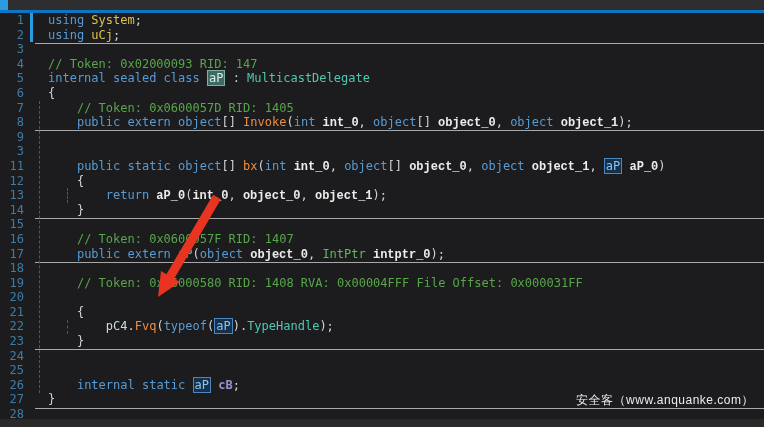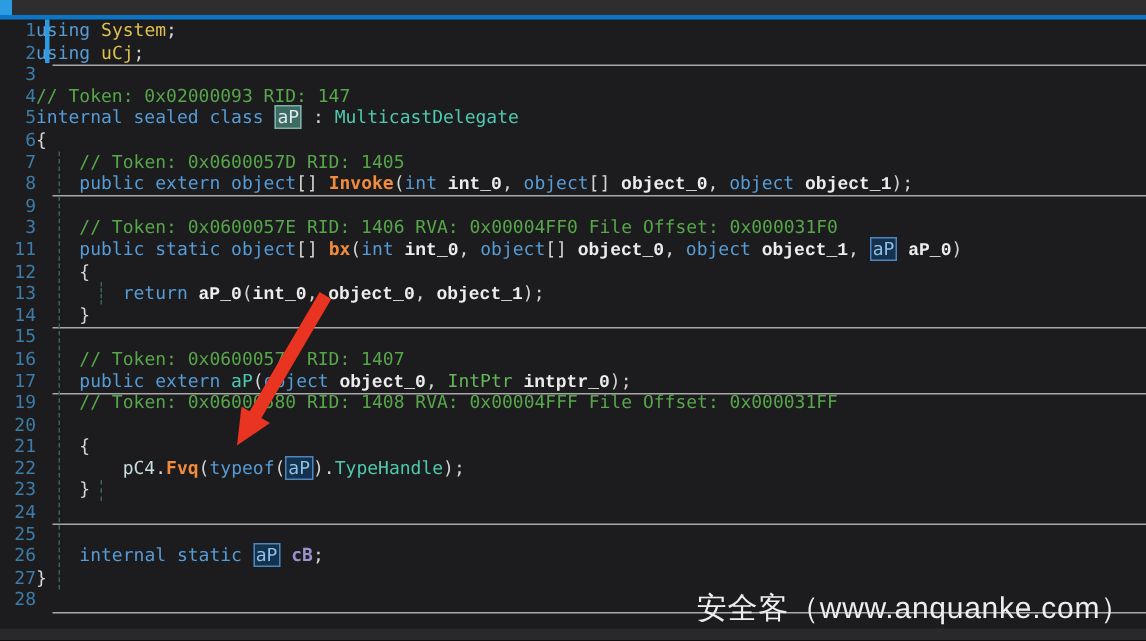--- a/index.html
+++ b/index.html
@@ -10,43 +10,43 @@
   }
   .topbar { position:absolute; left:0; top:0; width:764px; height:10px; background:var(--topbar); }
   .tabstub { position:absolute; left:0; top:0; width:8px; height:10px; background:var(--tabstub); }
   .accent { position:absolute; left:0; top:10px; width:764px; height:3px; background:var(--accent); }
   .bottombar { position:absolute; left:0; bottom:0; width:764px; height:8px; background:var(--bottombar); z-index:6; }
 
   .editor { position:absolute; left:0; top:13px; width:764px; height:406px; z-index:2; }
   .lines { position:absolute; left:0; top:0; right:0; }
   .line { display:flex; height:14.6px; line-height:14.6px; font-size:12px; white-space:pre; position:relative; z-index:2; }
   .num { flex:none; width:24px; text-align:right; color:var(--lineno); user-select:none; }
-  .code { margin-left:0; }
+  .code { margin-left:24px; }
 
   .s-kw { color:var(--kw); }
   .s-ns { color:var(--ns); }
   .s-ty { color:var(--ty); }
   .s-cm { color:var(--cm); }
-  .s-mt { color:var(--mt); font-weight:bold; }
+  .s-mt { color:var(--mt); font-weight:normal; }
   .s-pr { color:var(--pr); font-weight:bold;font-family:Liberation Mono, monospace; }
   .s-pn { color:var(--pn); }
   .s-vt { color:var(--vt); }
   .s-fl { color:var(--fl); font-weight:bold; }
   .s-cl { color:var(--cl);text-align:right; }
   .s-boxT { color:#DCEAE8; background:var(--boxt_bg); border:1px solid var(--boxt_border); padding:0 1px; }
   .s-boxB { color:#8FC2E8; background:var(--boxb_bg); border:1px solid var(--boxb_border); padding:0 1px; }
 
   .guide { position:absolute; width:0; border-left:1px dashed var(--guide); z-index:1; }
   .separator { position:absolute; left:35px; right:0; height:1px; background:var(--separator); z-index:1; }
   .track { position:absolute; background:var(--track); z-index:1; }
 
   .arrow-svg { position:absolute; left:0; top:0; z-index:4; pointer-events:none; }
   .watermark {
     position:absolute; right:10px; top:392px; z-index:3;
-    font-family:"Liberation Sans", sans-serif; font-size:20px; color:var(--watermark);
+    font-family:"Liberation Sans", sans-serif; font-size:12px; color:var(--watermark);
     letter-spacing:0.5px; white-space:nowrap;
   }
 </style>
 </head>
 <body>
 
 <div class="screen">
 
   <div class="topbar">
     <div class="tabstub"></div>
@@ -57,28 +57,29 @@
     <div class="lines">
         <div class="line"><span class="num">1</span><span class="code"><span class="s-kw">using </span><span class="s-ns">System</span><span class="s-pn">;</span></span></div>
         <div class="line"><span class="num">2</span><span class="code"><span class="s-kw">using </span><span class="s-ns">uCj</span><span class="s-pn">;</span></span></div>
         <div class="line"><span class="num">3</span><span class="code"></span></div>
         <div class="line"><span class="num">4</span><span class="code"><span class="s-cm">// Token: 0x02000093 RID: 147</span></span></div>
         <div class="line"><span class="num">5</span><span class="code"><span class="s-kw">internal sealed class </span><span class="s-boxT">aP</span><span class="s-pn"> : </span><span class="s-ty">MulticastDelegate</span></span></div>
         <div class="line"><span class="num">6</span><span class="code"><span class="s-pn">{</span></span></div>
         <div class="line"><span class="num">7</span><span class="code"><span class="s-pn">    </span><span class="s-cm">// Token: 0x0600057D RID: 1405</span></span></div>
         <div class="line"><span class="num">8</span><span class="code"><span class="s-pn">    </span><span class="s-kw">public extern object</span><span class="s-pn">[] </span><span class="s-mt">Invoke</span><span class="s-pn">(</span><span class="s-kw">int</span><span class="s-pr"> int_0</span><span class="s-pn">, </span><span class="s-kw">object</span><span class="s-pn">[]</span><span class="s-pr"> object_0</span><span class="s-pn">, </span><span class="s-kw">object</span><span class="s-pr"> object_1</span><span class="s-pn">);</span></span></div>
         <div class="line"><span class="num">9</span><span class="code"></span></div>
-        <div class="line"><span class="num">3</span><span class="code"><span class="s-pn">    </span><span class="s-cm">// Token: 0x0600057E RID: 1406 RVA: 0x00004FF0 File Offset: 0x000031F0</span></span></div>
+        <div class="line"><span class="num">3</span></div>
         <div class="line"><span class="num">11</span><span class="code"><span class="s-pn">    </span><span class="s-kw">public static object</span><span class="s-pn">[] </span><span class="s-mt">bx</span><span class="s-pn">(</span><span class="s-kw">int</span><span class="s-pr"> int_0</span><span class="s-pn">, </span><span class="s-kw">object</span><span class="s-pn">[]</span><span class="s-pr"> object_0</span><span class="s-pn">, </span><span class="s-kw">object</span><span class="s-pr"> object_1</span><span class="s-pn">, </span><span class="s-boxB">aP</span><span class="s-pr"> aP_0</span><span class="s-pn">)</span></span></div>
         <div class="line"><span class="num">12</span><span class="code"><span class="s-pn">    {</span></span></div>
         <div class="line"><span class="num">13</span><span class="code"><span class="s-pn">        </span><span class="s-kw">return</span><span class="s-pr"> aP_0</span><span class="s-pn">(</span><span class="s-pr">int_0</span><span class="s-pn">, </span><span class="s-pr">object_0</span><span class="s-pn">, </span><span class="s-pr">object_1</span><span class="s-pn">);</span></span></div>
         <div class="line"><span class="num">14</span><span class="code"><span class="s-pn">    }</span></span></div>
         <div class="line"><span class="num">15</span><span class="code"></span></div>
         <div class="line"><span class="num">16</span><span class="code"><span class="s-pn">    </span><span class="s-cm">// Token: 0x0600057F RID: 1407</span></span></div>
         <div class="line"><span class="num">17</span><span class="code"><span class="s-pn">    </span><span class="s-kw">public extern </span><span class="s-ty">aP</span><span class="s-pn">(</span><span class="s-kw">object</span><span class="s-pr"> object_0</span><span class="s-pn">, </span><span class="s-vt">IntPtr</span><span class="s-pr"> intptr_0</span><span class="s-pn">);</span></span></div>
+        <div class="line"><span class="num">18</span><span class="code"></span></div>
         <div class="line"><span class="num">19</span><span class="code"><span class="s-pn">    </span><span class="s-cm">// Token: 0x06000580 RID: 1408 RVA: 0x00004FFF File Offset: 0x000031FF</span></span></div>
         <div class="line"><span class="num">20</span></div>
         <div class="line"><span class="num">21</span><span class="code"><span class="s-pn">    {</span></span></div>
         <div class="line"><span class="num">22</span><span class="code"><span class="s-pn">        </span><span class="s-cl">pC4</span><span class="s-pn">.</span><span class="s-mt">Fvq</span><span class="s-pn">(</span><span class="s-kw">typeof</span><span class="s-pn">(</span><span class="s-boxB">aP</span><span class="s-pn">).</span><span class="s-ty">TypeHandle</span><span class="s-pn">);</span></span></div>
         <div class="line"><span class="num">23</span><span class="code"><span class="s-pn">    }</span></span></div>
         <div class="line"><span class="num">24</span><span class="code"></span></div>
         <div class="line"><span class="num">25</span><span class="code"><span class="s-pn">    </span></span></div>
         <div class="line"><span class="num">26</span><span class="code"><span class="s-pn">    </span><span class="s-kw">internal static </span><span class="s-boxB">aP</span><span class="s-fl"> cB</span><span class="s-pn">;</span></span></div>
         <div class="line"><span class="num">27</span><span class="code"><span class="s-pn">}</span></span></div>
         <div class="line"><span class="num">28</span><span class="code"></span></div>

